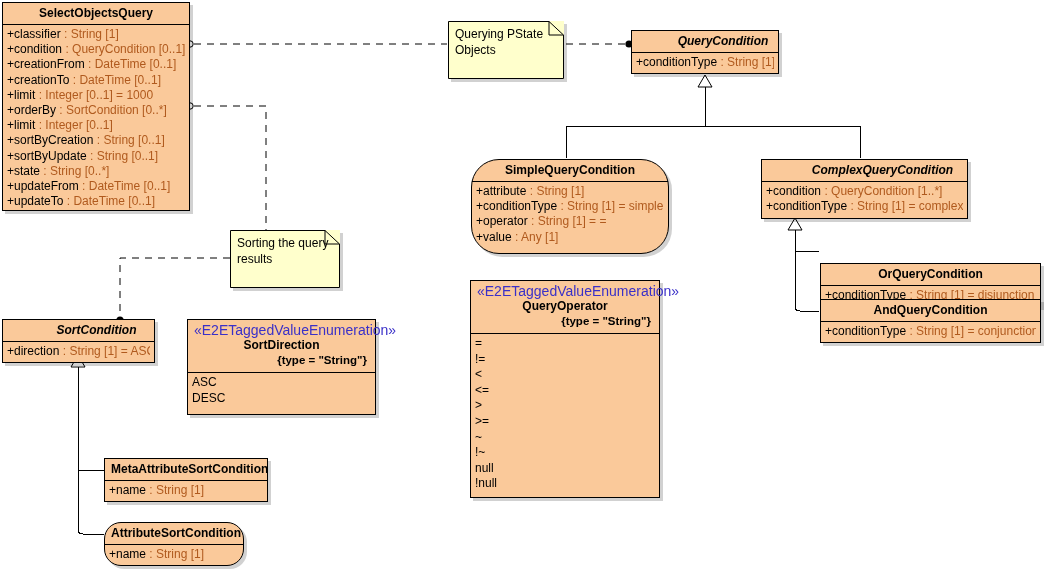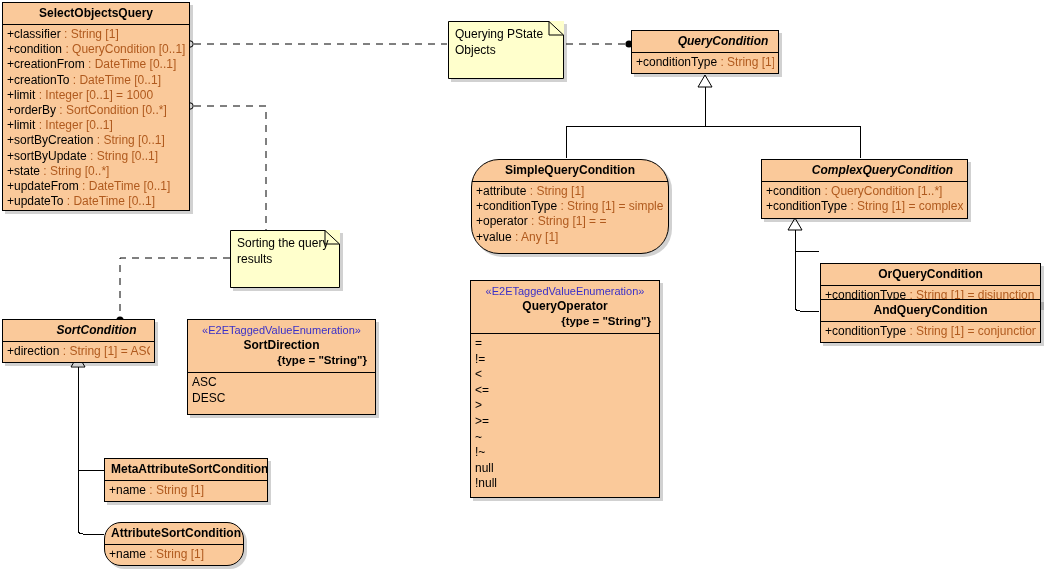--- a/index.html
+++ b/index.html
@@ -28,21 +28,21 @@
     text-align: center;
     font-size: 12px;
     font-weight: bold;
     color: #000000;
     border-bottom: 1px solid #000000;
     line-height: 14px;
   }
   .uml-header.italic { font-style: italic; padding-left: 42px; }
   .uml-stereotype {
     display: block;
-    font-size: 11px;
+    font-size: 14px;
     font-weight: normal;
     font-style: normal;
     color: #3a30c8;
     text-align: center;
     line-height: 15px;
   }
   .uml-tagged {
     display: block;
     font-size: 11.5px;
     font-weight: bold;

